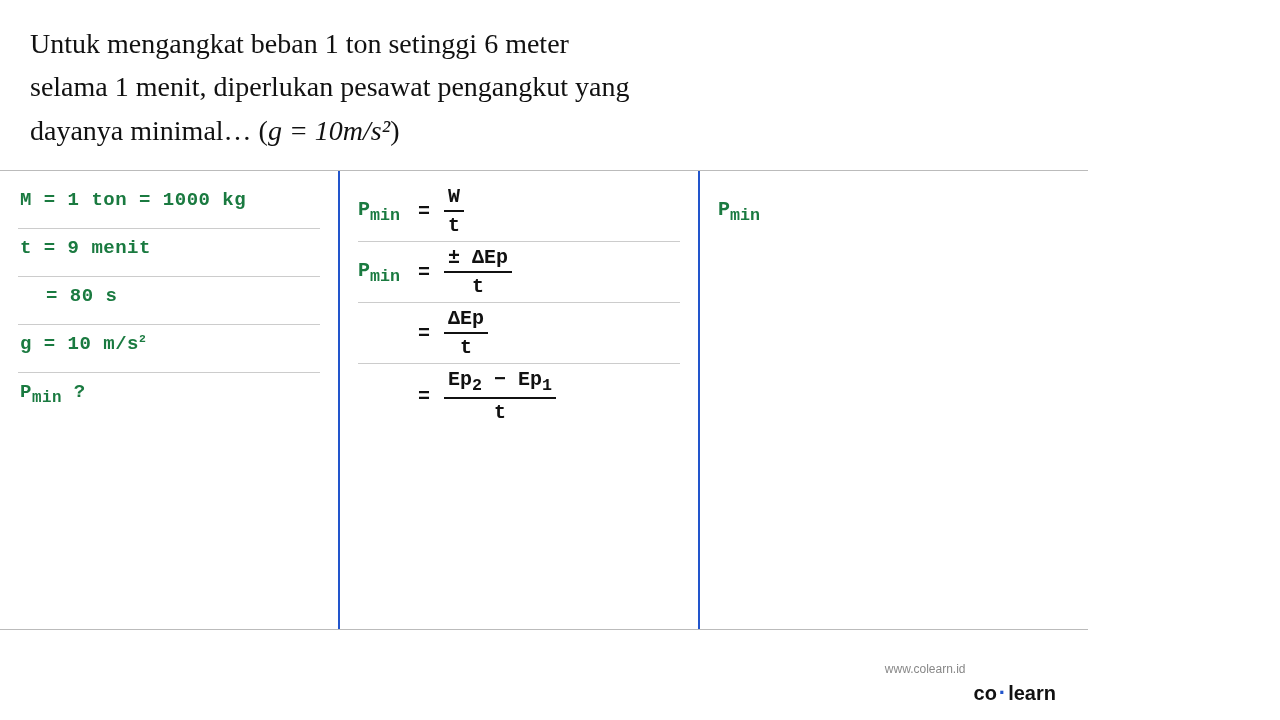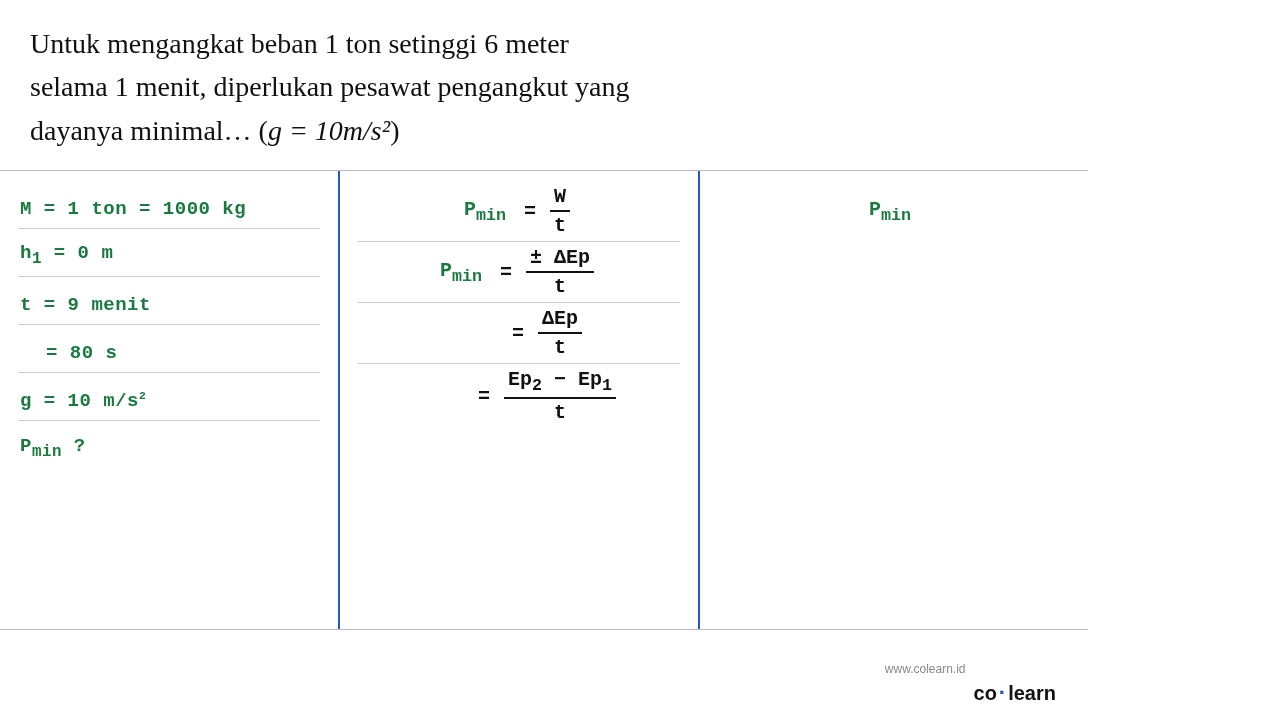--- a/index.html
+++ b/index.html
@@ -76,34 +76,34 @@
     .given-row {
       font-family: 'Courier New', monospace;
       font-size: 19px;
       color: #1a7a40;
       font-weight: bold;
       letter-spacing: 0.5px;
       padding: 8px 0 8px 2px;
       border-bottom: 1px solid #ccc;
       min-height: 48px;
       display: flex;
-      align-items: flex-end;
+      align-items: flex-start;
     }
 
     .given-row:last-child {
       border-bottom: none;
     }
 
     
     .formula-row {
       border-bottom: 1px solid #ccc;
       padding: 4px 0 4px 0;
       display: flex;
       align-items: center;
-      justify-content: center;
+      justify-content: flex-start;
       min-height: 60px;
     }
 
     .formula-row:last-child {
       border-bottom: none;
     }
 
     
     .fraction {
       display: inline-flex;
@@ -209,23 +209,20 @@
     Untuk mengangkat beban 1 ton setinggi 6 meter<br>
     selama 1 menit, diperlukan pesawat pengangkut yang<br>
     dayanya minimal… (<span class="italic-g"><i>g</i> = 10m/s²</span>)
   </div>
 
   <div class="table-area">
 
     <div class="col-given">
       <div class="given-row">
         <span>M = 1 ton = 1000 kg</span>
-      </div>
-      <div class="given-row">
-        <span>h<sub>1</sub> = 0 m</span>
       </div>
       <div class="given-row">
         <span>t = 9 menit</span>
       </div>
       <div class="given-row indent">
         <span>= 80 s</span>
       </div>
       <div class="given-row">
         <span>g = 10 m/s<sup>2</sup></span>
       </div>

